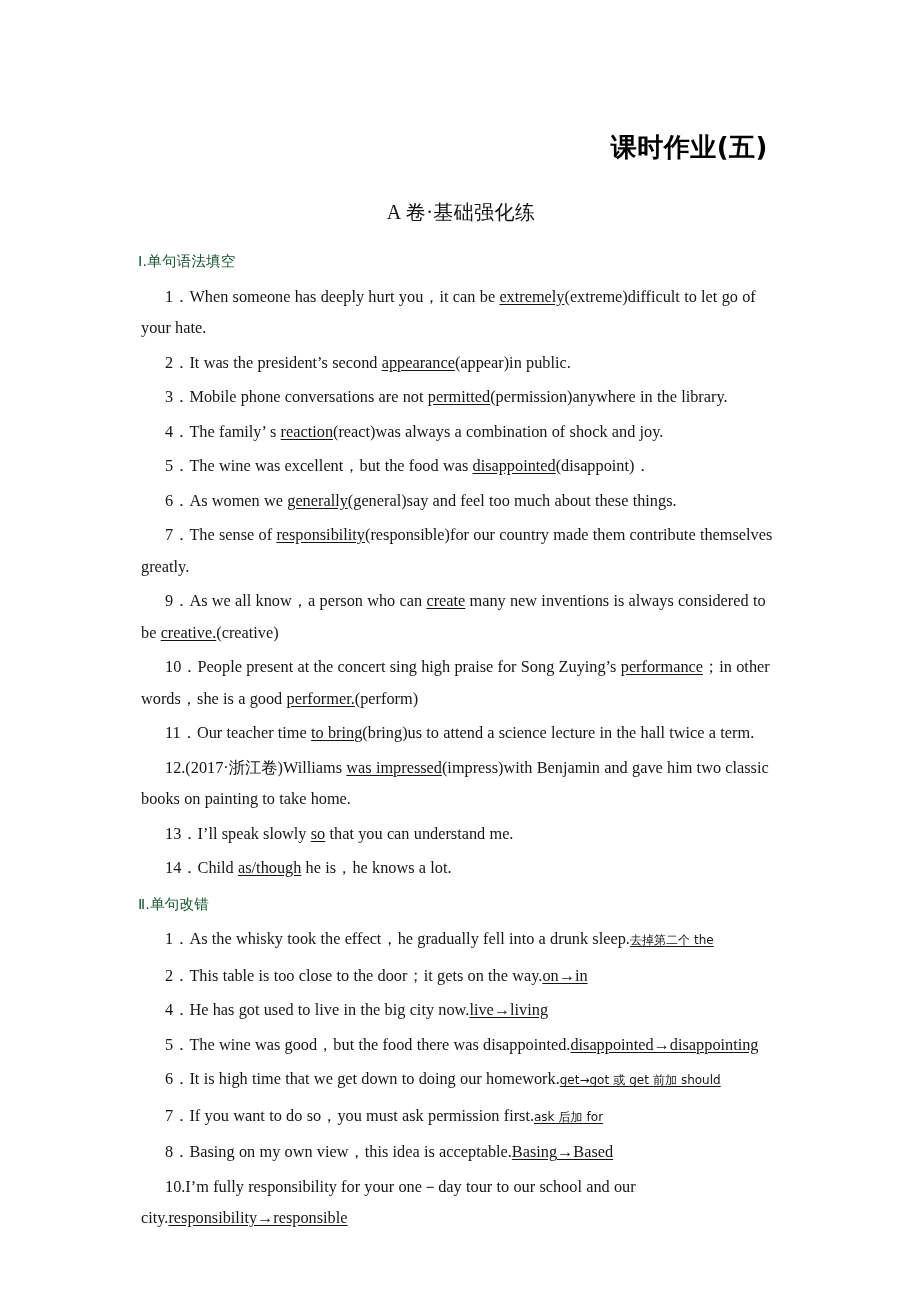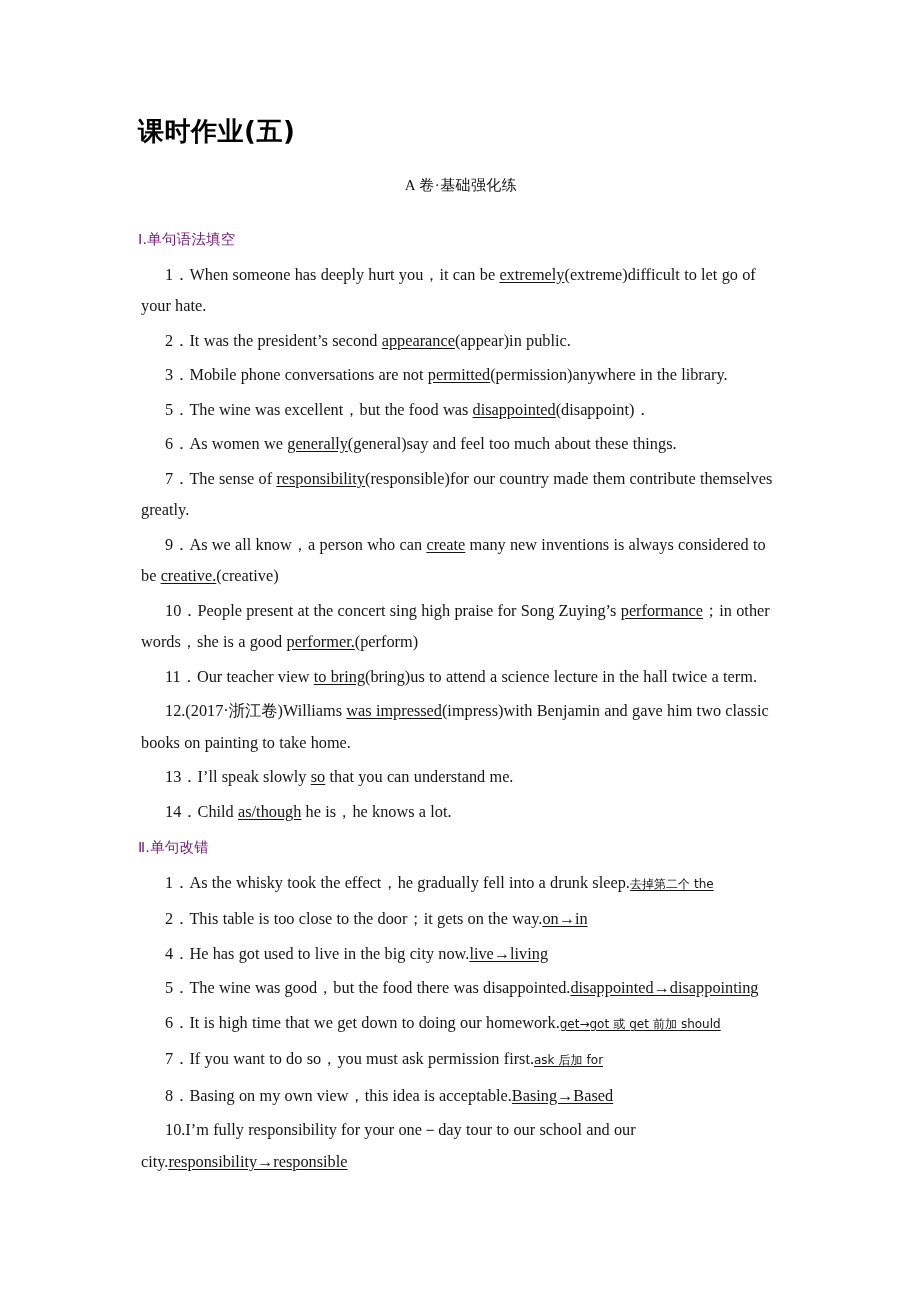--- a/index.html
+++ b/index.html
@@ -27,45 +27,45 @@
     top: 0;
     width: 646px;
   }
 
   
   .doc-title {
     font-family: "DejaVu Sans", "Liberation Sans", sans-serif;
     font-weight: bold;
     font-size: 26px;
     letter-spacing: 0.5px;
-    text-align: left;
-    margin: 0;
+    text-align: right;
+    margin: 16px;
     padding-top: 116px;
     line-height: 1.2;
     color: #000000;
   }
   .doc-subtitle {
     text-align: center;
-    font-size: 15px;
-    margin: 8px;
+    font-size: 20px;
+    margin: 0;
     padding-top: 21px;
     line-height: 1.2;
     letter-spacing: 0.4px;
     color: #111111;
   }
 
   
   .section-heading {
     font-family: "DejaVu Sans", "Liberation Sans", sans-serif;
     font-size: 14.5px;
     font-weight: normal;
     margin: 0;
     line-height: 31.5px;
     letter-spacing: 0.2px;
-    color: #701a75;
+    color: #14532d;
   }
   .section-heading.first { padding-top: 22px; }
   .section-heading.second { padding-top: 2px; }
 
   
   .qlist {
     list-style: none;
     margin: 0;
     padding: 0;
   }
@@ -95,26 +95,27 @@
     <h1 class="doc-title">课时作业(五)</h1>
 
     <div class="doc-subtitle">A 卷·基础强化练</div>
 
     <div id="sections-root">
         <div class="section-heading first">Ⅰ.单句语法填空</div>
         <ul class="qlist">
           <li class="qitem"><span class="num">1．</span><span class="mixed">When someone has deeply hurt you，it can be </span><span class="ans">extremely</span><span class="">(extreme)difficult to let go of your hate.</span></li>
           <li class="qitem"><span class="num">2．</span><span class="">It was the president’s second </span><span class="ans">appearance</span><span class="">(appear)in public.</span></li>
           <li class="qitem"><span class="num">3．</span><span class="">Mobile phone conversations are not </span><span class="ans">permitted</span><span class="">(permission)anywhere in the library.</span></li>
+          <li class="qitem"><span class="num">4．</span><span class="">The family’ s </span><span class="ans">reaction</span><span class="">(react)was always a combination of shock and joy.</span></li>
           <li class="qitem"><span class="num">5．</span><span class="mixed">The wine was excellent，but the food was </span><span class="ans">disappointed</span><span class="mixed">(disappoint)．</span></li>
           <li class="qitem"><span class="num">6．</span><span class="">As women we </span><span class="ans">generally</span><span class="">(general)say and feel too much about these things.</span></li>
           <li class="qitem"><span class="num">7．</span><span class="">The sense of </span><span class="ans">responsibility</span><span class="">(responsible)for our country made them contribute themselves greatly.</span></li>
           <li class="qitem"><span class="num">9．</span><span class="mixed">As we all know，a person who can </span><span class="ans">create</span><span class=""> many new inventions is always considered to be </span><span class="ans">creative.</span><span class="">(creative)</span></li>
           <li class="qitem"><span class="num">10．</span><span class="">People present at the concert sing high praise for Song Zuying’s </span><span class="ans">performance</span><span class="mixed">；in other words，she is a good </span><span class="ans">performer.</span><span class="">(perform)</span></li>
-          <li class="qitem"><span class="num">11．</span><span class="">Our teacher view </span><span class="ans">to  bring</span><span class="">(bring)us to attend a science lecture in the hall twice a term.</span></li>
+          <li class="qitem"><span class="num">11．</span><span class="">Our teacher time </span><span class="ans">to  bring</span><span class="">(bring)us to attend a science lecture in the hall twice a term.</span></li>
           <li class="qitem"><span class="num">12.</span><span class="mixed">(2017·浙江卷)Williams </span><span class="ans">was  impressed</span><span class="">(impress)with Benjamin and gave him two classic books on painting to take home.</span></li>
           <li class="qitem"><span class="num">13．</span><span class="">I’ll speak slowly </span><span class="ans">so</span><span class=""> that you can understand me.</span></li>
           <li class="qitem"><span class="num">14．</span><span class="">Child </span><span class="ans">as/though</span><span class="mixed"> he is，he knows a lot.</span></li>
         </ul>
         <div class="section-heading second">Ⅱ.单句改错</div>
         <ul class="qlist">
           <li class="qitem"><span class="num">1．</span><span class="mixed">As the whisky took the effect，he gradually fell into a drunk sleep.</span><span class="ans cn">去掉第二个 the</span></li>
           <li class="qitem"><span class="num">2．</span><span class="mixed">This table is too close to the door；it gets on the way.</span><span class="ans">on→in</span></li>
           <li class="qitem"><span class="num">4．</span><span class="">He has got used to live in the big city now.</span><span class="ans">live→living</span></li>
           <li class="qitem"><span class="num">5．</span><span class="mixed">The wine was good，but the food there was disappointed.</span><span class="ans">disappointed→disappointing</span></li>

